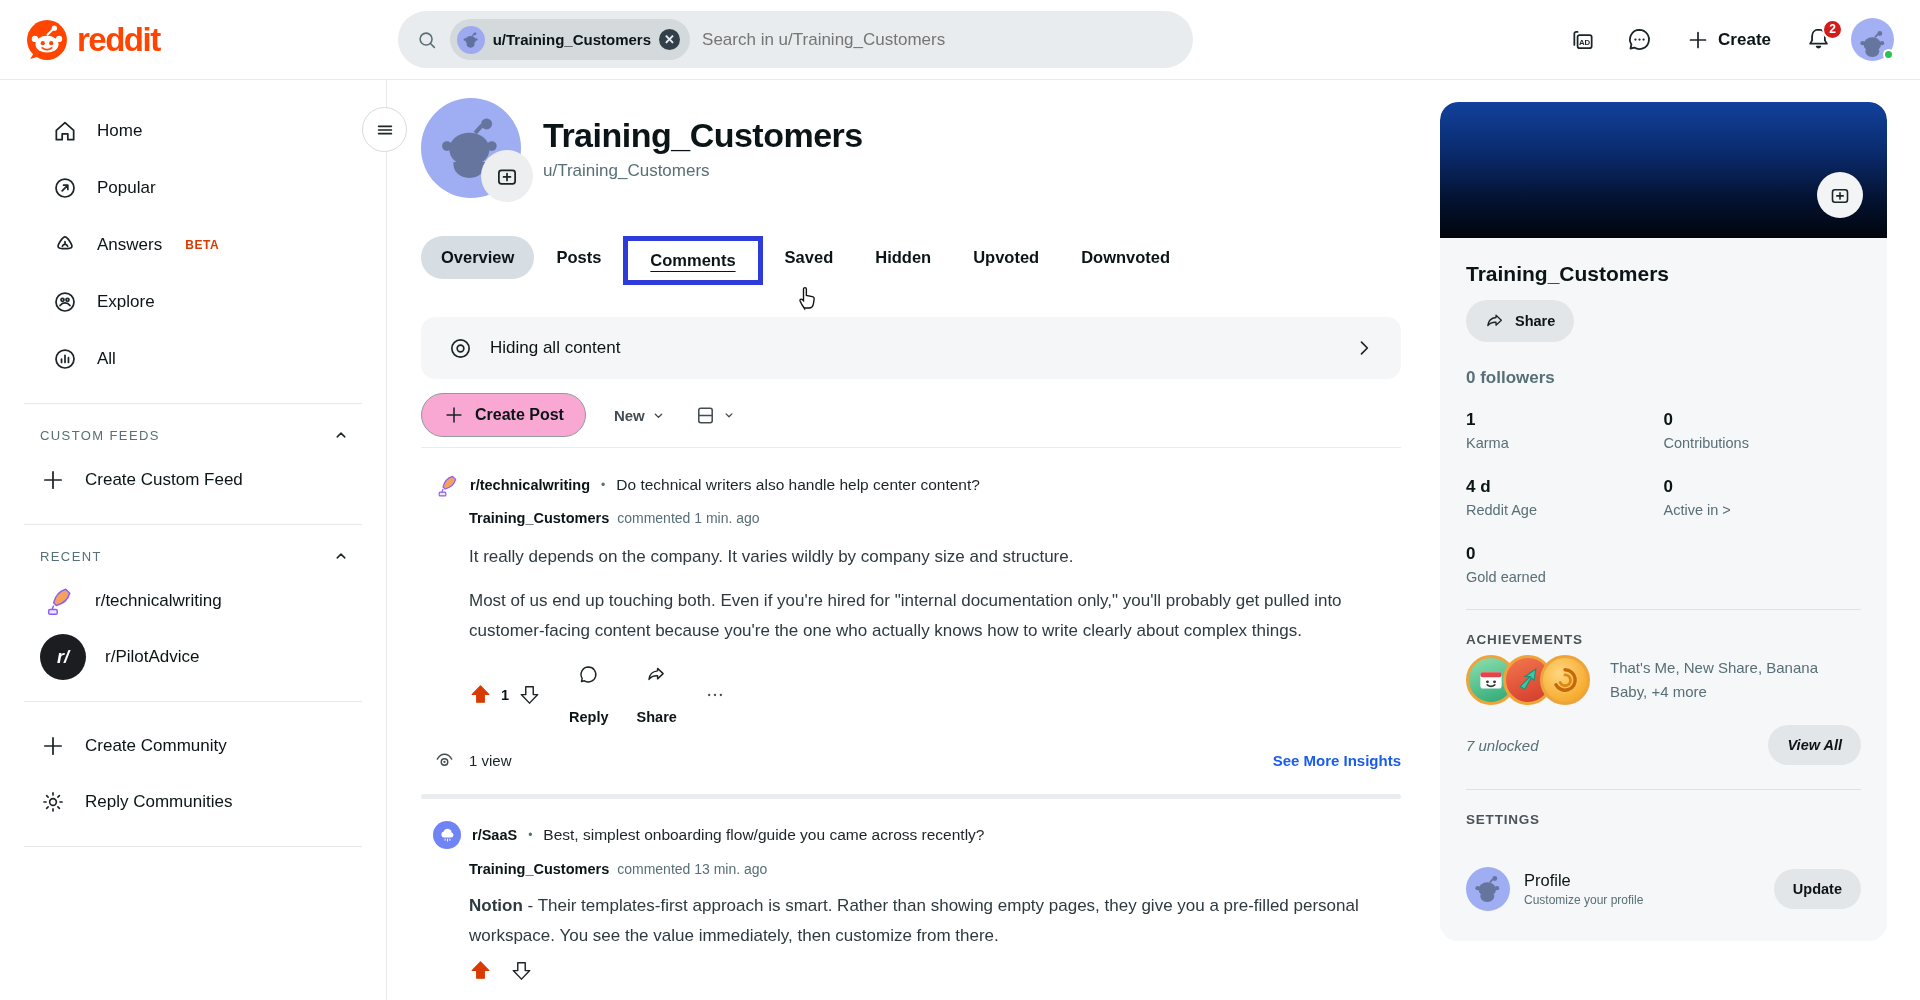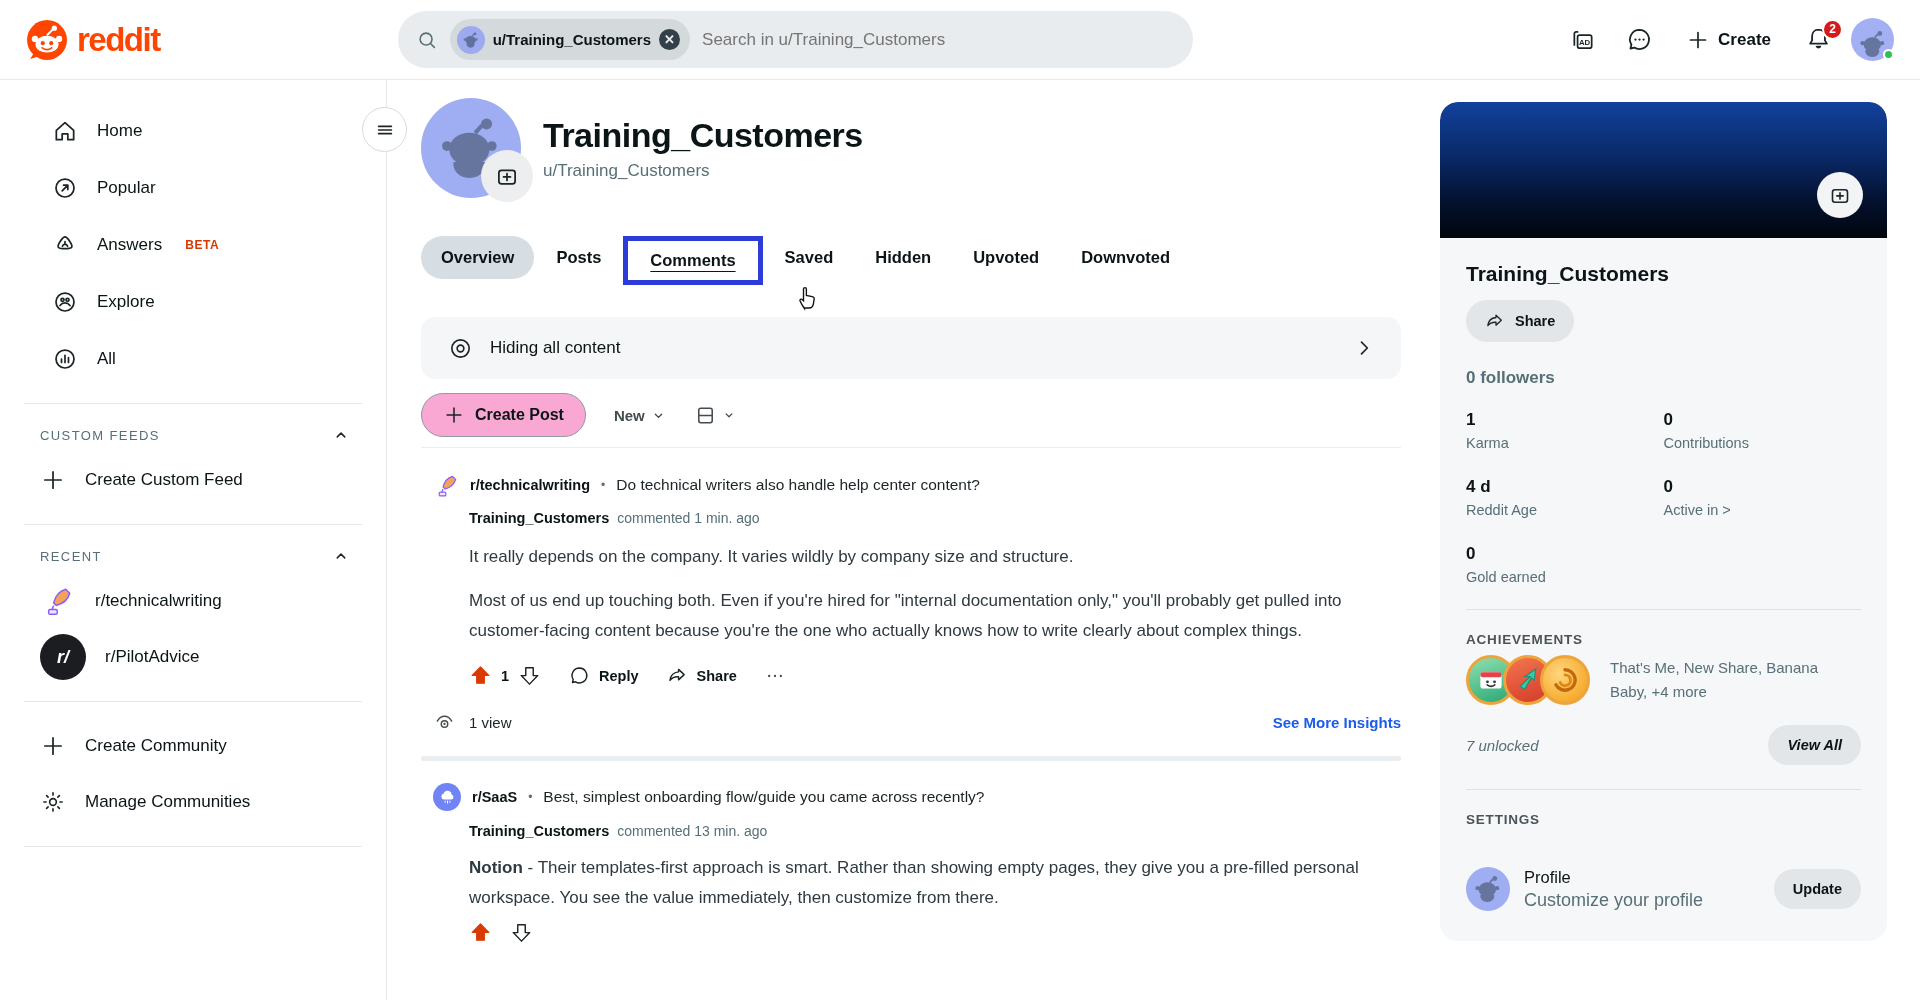--- a/index.html
+++ b/index.html
@@ -95,21 +95,21 @@
   .c-head .ptitle { font-weight:500; color:#1b2426; font-size:15.5px; }
   .saas-av { width:28px; height:28px; border-radius:50%; background:#7084f5; display:flex;
     align-items:center; justify-content:center; }
   .c-author { margin-left:36px; margin-top:12px; font-size:14.5px; display:flex; gap:8px; align-items:baseline; }
   .c-author .meta { color:#576f76; font-size:14px; }
   .c-body { margin-left:36px; margin-top:16px; font-size:17px; line-height:30px; color:#2e3a40; max-width:905px; }
   .c-body p + p { margin-top:14px; }
   .c-actions { margin-left:36px; margin-top:18px; display:flex; align-items:center; gap:28px;
     font-size:14.5px; font-weight:600; }
   .vote-group { display:flex; align-items:center; gap:9px; }
-  .act { display:flex; align-items:center; gap:9px; cursor:pointer; }
+  .act { display:flex; align-items:center; gap:24px; cursor:pointer;flex-direction:column; }
   .views-row { margin-top:24px; display:flex; align-items:center; gap:13px; padding-left:12px;
     font-size:15px; color:#1b2426; }
   .insights-link { margin-left:auto; color:#1a5cec; font-weight:600; font-size:15px; cursor:pointer; }
   .feed-div { margin-top:22px; height:5px; background:#e9edef; border-radius:3px; }
 
   
   .rightbar { width:447px; flex:none; margin-left:39px; margin-top:22px; }
   .pcard { background:#f6f7f9; border-radius:18px; overflow:hidden; }
   .pcard-banner { height:136px; position:relative; border-radius:18px 18px 0 0;
     background:linear-gradient(180deg,#12419c 0%, #0a2a6b 38%, #041231 72%, #01050c 100%); }
@@ -136,21 +136,21 @@
   .b3 { background:radial-gradient(circle at 38% 35%,#ffd67e,#f29c12); }
   .ach-text { margin-left:20px; font-size:15px; color:#576f76; line-height:24px; max-width:230px; }
   .unlock-row { margin-top:20px; display:flex; align-items:center;font-style:italic; }
   .unlock-row .cnt { color:#576f76; font-size:15px; }
   .unlock-row .pill-btn, .settings-row .pill-btn { margin-left:auto; height:40px; font-weight:700; }
   .settings-row { margin-top:40px; display:flex; align-items:center; }
   .set-avatar { width:44px; height:44px; border-radius:50%; background:#9fadf2; display:flex;
     align-items:center; justify-content:center; color:#66759e; flex:none; }
   .set-text { margin-left:14px; }
   .set-text .t { font-size:16.5px; }
-  .set-text .s { margin-top:3px; font-size:18px; color:#576f76; }
+  .set-text .s { margin-top:3px; font-size:12px; color:#576f76; }
 </style>
 </head>
 <body>
 
 <div class="header">
   <div class="logo">
     <span>
       <svg class="i" width="42" height="42" viewBox="0 0 40 40">
         <circle cx="20" cy="20" r="19" fill="#ff4500"></circle>
         <path d="M7 33 L4 38 L11 36 Z" fill="#ff4500"></path>
@@ -341,21 +341,21 @@
       </span>
       <span>Create Community</span>
     </div>
     <div class="sec-item">
       <span>
         <svg class="i" width="26" height="26" viewBox="0 0 24 24" fill="none" stroke="#1b2426" stroke-width="1.5" stroke-linecap="round">
           <circle cx="12" cy="12" r="3.1"></circle>
           <path d="M12 3.6v2M12 18.4v2M3.6 12h2M18.4 12h2M6.1 6.1l1.4 1.4M16.5 16.5l1.4 1.4M17.9 6.1l-1.4 1.4M7.5 16.5l-1.4 1.4"></path>
         </svg>
       </span>
-      <span>Manage Communities</span>
+      <span>Reply Communities</span>
     </div>
     <div class="side-div"></div>
   </div>
 
   <div class="collapse-btn">
     <span>
       <svg class="i" width="22" height="22" viewBox="0 0 24 24" fill="none" stroke="#1b2426" stroke-width="1.8" stroke-linecap="round">
           <path d="M5 8h14M5 12h14M5 16h14"></path>
         </svg>
     </span>

